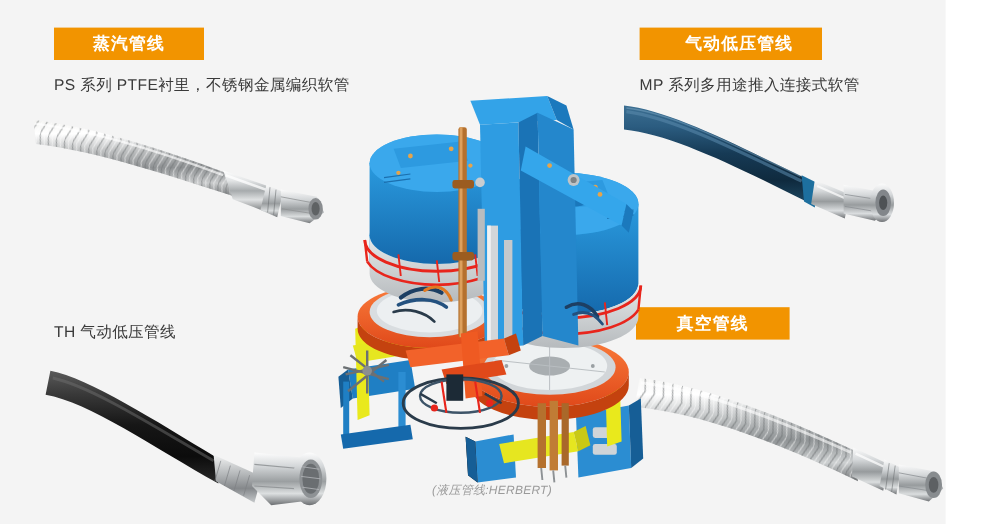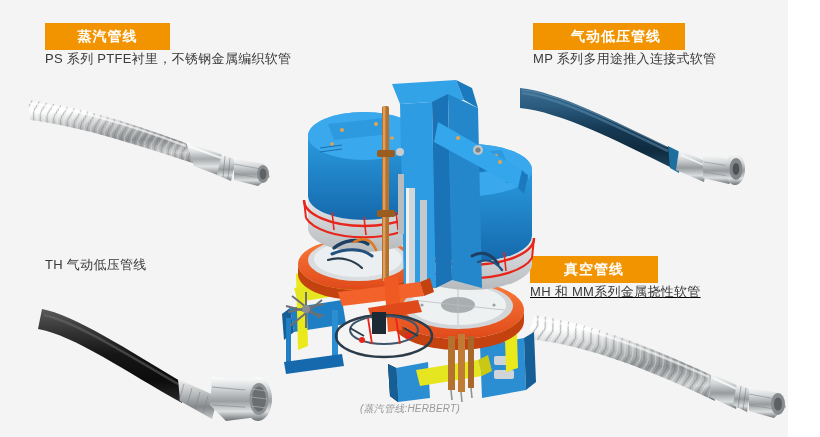--- a/index.html
+++ b/index.html
@@ -14,40 +14,41 @@
     background: #f4f4f4;
     overflow: hidden;
     font-family: "Liberation Sans", "DejaVu Sans", sans-serif;
   }
 
   
   .quad { position: absolute; }
   .quad.tl { left: 45px;  top: 23px;  width: 340px; }
   .quad.tr { left: 533px; top: 23px;  width: 280px; }
   .quad.bl { left: 45px;  top: 256px; width: 340px; }
-  .quad.br { left: 530px; top: 256px; width: 285px; text-decoration: underline; }
+  .quad.br { left: 530px; top: 256px; width: 285px; }
 
   .badge {
     display: inline-block;
     background: #f29400;
     color: #ffffff;
     font-size: 14px;
     font-weight: bold;
     letter-spacing: 1px;
     padding: 5px 26px 6px 26px;
     line-height: 16px;
     box-sizing: border-box;
     white-space: nowrap;
   }
   .quad.tl .badge { width: 125px; text-align: center; }
   .quad.tr .badge { width: 152px; text-align: center; padding-left: 38px; }
   .quad.bl .badge { width: 140px; text-align: center; }
   .quad.br .badge { width: 128px; text-align: center; }
 
   .desc {
+    margin-top: 12px;
     font-size: 13px;
     color: #3a3a3a;
     line-height: 18px;
     letter-spacing: 0.3px;
     white-space: nowrap;
   }
 
   
   .hose-art { position: absolute; }
   .hose-tl { left: 20px;  top: 82px;  width: 270px; height: 105px; }
@@ -252,21 +253,20 @@
         <ellipse cx="238" cy="94" rx="14" ry="22" fill="url(#nutG3)"></ellipse>
         <ellipse cx="239" cy="94" rx="9.5" ry="16" fill="#8e9295"></ellipse>
         <ellipse cx="239" cy="94" rx="7" ry="12.5" fill="#6a6e71"></ellipse>
         <path d="M232,84 L246,86 M231,92 L247,94 M232,101 L246,103" stroke="#b7babd" stroke-width="0.8" opacity="0.8" fill="none"></path>
       </g>
     </svg>
   </div>
 
   <div class="quad br">
     <div class="badge">真空管线</div>
-    <div class="desc">MH 和 MM系列金属挠性软管</div>
   </div>
 
   <div class="hose-art hose-br">
     <svg viewBox="0 0 285 120" xmlns="http://www.w3.org/2000/svg">
       <defs>
         <linearGradient id="braidG2" x1="0" y1="0" x2="0" y2="1">
           <stop offset="0%" stop-color="#f6f6f5"></stop>
           <stop offset="16%" stop-color="#ffffff"></stop>
           <stop offset="40%" stop-color="#bcbfc0"></stop>
           <stop offset="60%" stop-color="#909496"></stop>
@@ -482,15 +482,15 @@
 
       <g>
         <rect x="176" y="258" width="7" height="54" fill="#b5712e"></rect>
         <rect x="186" y="256" width="7" height="58" fill="#c07c35"></rect>
         <rect x="196" y="258" width="6" height="52" fill="#a9682a"></rect>
         <path d="M179,312 L180,322 M189,314 L190,324 M199,310 L200,320" stroke="#8e9295" stroke-width="1.6"></path>
       </g>
     </svg>
   </div>
 
-  <div class="caption">(蒸汽管线:HERBERT)</div>
+  <div class="caption">(液压管线:HERBERT)</div>
 
 </div>
 
 </body></html>

